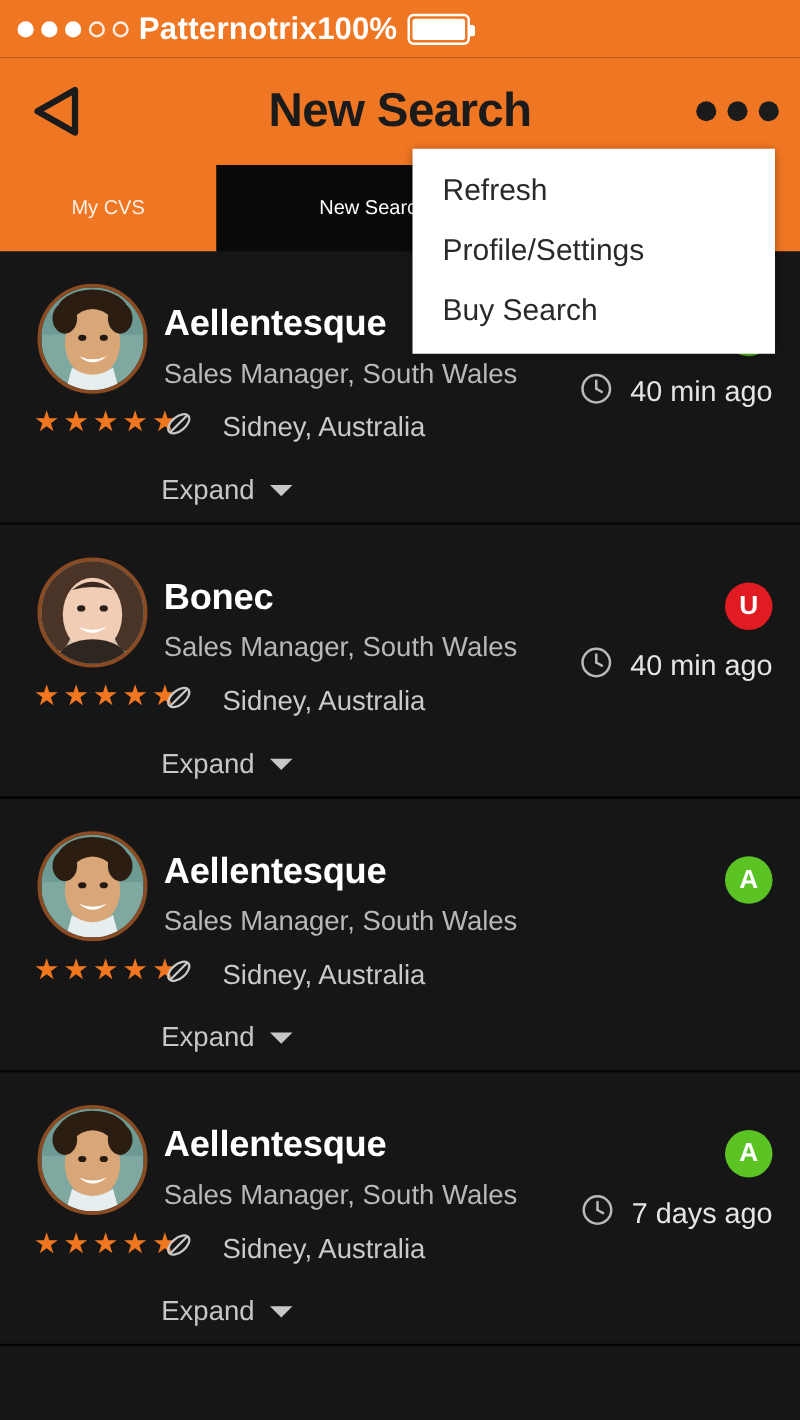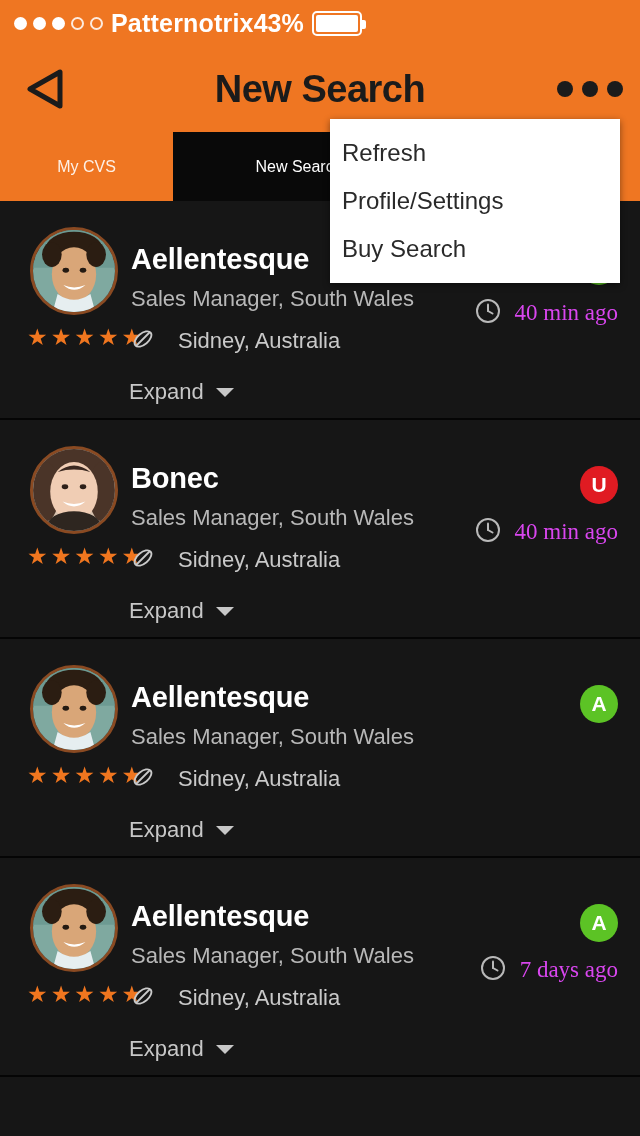--- a/index.html
+++ b/index.html
@@ -63,21 +63,21 @@
   .tab-rejected { flex:1; justify-content:flex-start; padding-left:28px; overflow:hidden; }
 
   
   .menu {
     position:absolute; top:119px; left:330px; width:290px;
     background:#ffffff; z-index:50;
     box-shadow:0 2px 7px rgba(0,0,0,.45);
   }
   .menu-item {
     height:48px; display:flex; align-items:center;
-    padding:0 12px; font-size:24px; color:#2a2a2a; cursor:pointer;
+    padding:0 24px; font-size:24px; color:#2a2a2a; cursor:pointer;
   }
   .menu-item:first-child { margin-top:10px; }
   .menu-item:last-child { margin-bottom:10px; }
 
   
   .list { position:absolute; top:201px; left:0; right:0; bottom:0; background:#161616; }
   .row { position:relative; height:219px; border-bottom:2px solid #050505; }
   .row-inner { position:relative; height:100%; }
 
   .avatar {
@@ -118,40 +118,40 @@
   .badge {
     position:absolute; right:22px; top:46px;
     width:38px; height:38px; border-radius:50%;
     display:flex; align-items:center; justify-content:center;
     font-size:21px; font-weight:bold; color:#ffffff;
   }
   .timerow {
     position:absolute; right:22px; top:96px;
     display:flex; align-items:center; gap:13px;
   }
-  .time-text { font-size:23px; color:#d946ef; white-space:nowrap;font-family:Liberation Serif, serif; }
+  .time-text { font-size:23px; color:#e5e5e5; white-space:nowrap; }
 </style>
 </head>
 <body>
 
 <div id="app">
 
   <div class="statusbar">
     <div class="sb-left">
       <div class="dots" id="signal-dots">
           <span class="dot filled"></span>
           <span class="dot filled"></span>
           <span class="dot filled"></span>
           <span class="dot hollow"></span>
           <span class="dot hollow"></span>
         </div>
       <span class="carrier">Patternotrix</span>
     </div>
     <div class="sb-right">
-      <span class="pct">43%</span>
+      <span class="pct">100%</span>
       <div class="battery">
         <div class="battery-fill"></div>
       </div>
     </div>
   </div>
 
   <div class="navbar">
     <div class="back-btn">
       <svg width="46" height="46" viewBox="0 0 46 46">
         <polygon points="8,23 38,6 38,40" fill="none" stroke="#1b1b1b" stroke-width="5" stroke-linejoin="round"></polygon>

